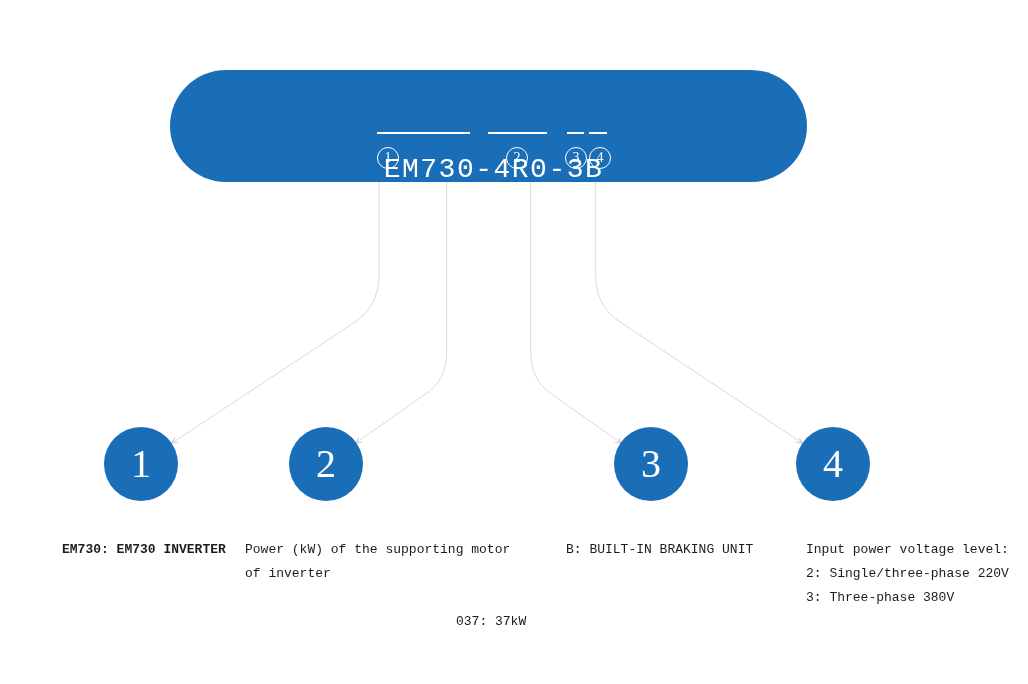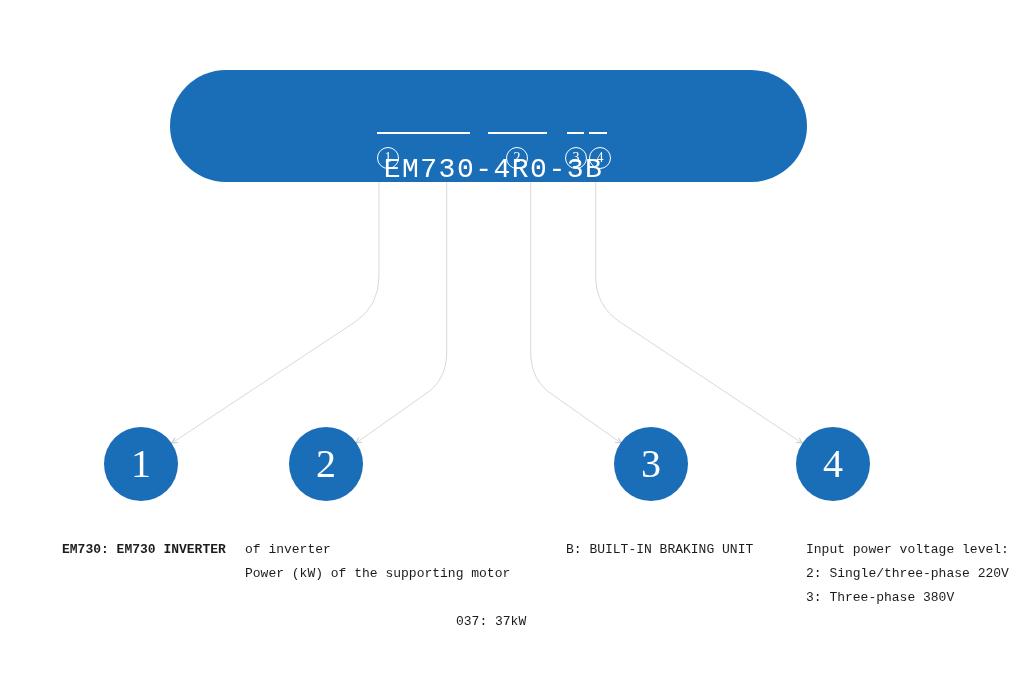--- a/index.html
+++ b/index.html
@@ -143,22 +143,22 @@
     </div>
   <div class="node n4">
       <span>4</span>
     </div>
 
   <div class="txt t1">
     <div>EM730: EM730 INVERTER</div>
   </div>
 
   <div class="txt t2">
+    <div>Power (kW) of the supporting motor</div>
     <div>of inverter</div>
-    <div>Power (kW) of the supporting motor</div>
   </div>
   <div class="txt t2x">037: 37kW</div>
 
   <div class="txt t3">
     <div>B: BUILT-IN BRAKING UNIT</div>
   </div>
 
   <div class="txt t4">
     <div>Input power voltage level:</div>
     <div>2: Single/three-phase 220V</div>

